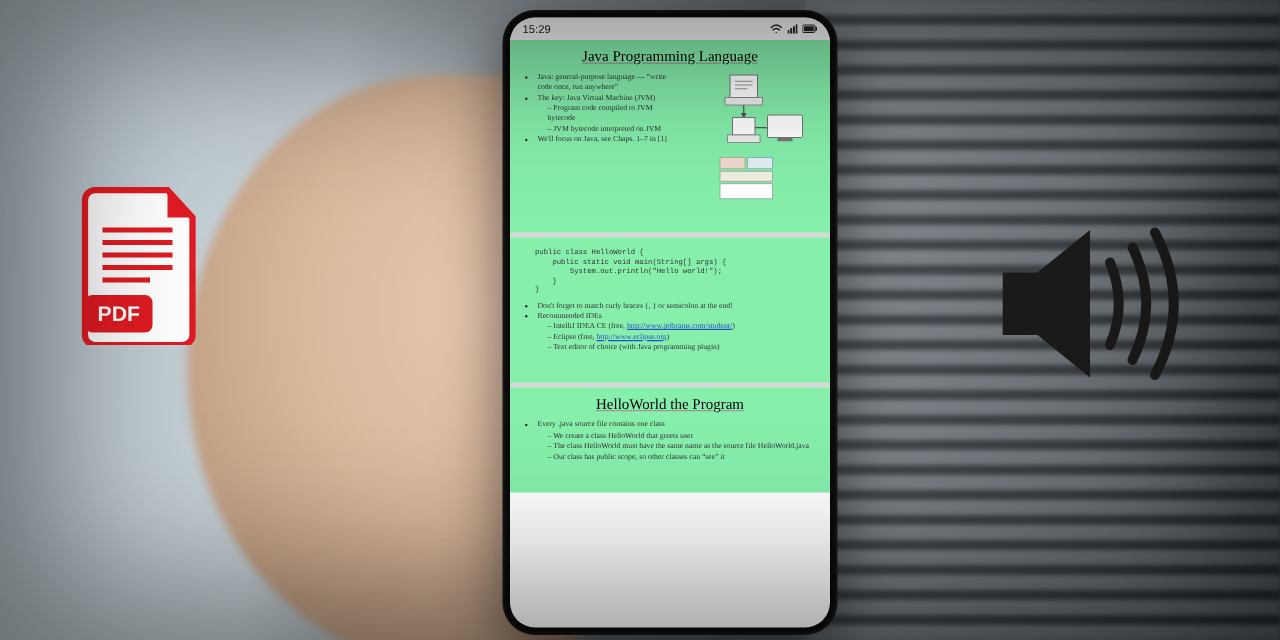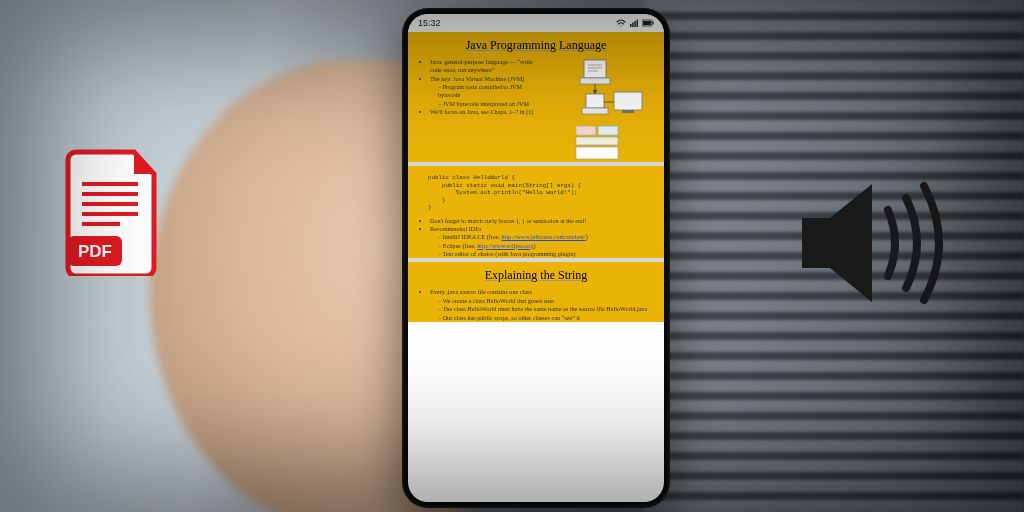--- a/index.html
+++ b/index.html
@@ -52,22 +52,22 @@
   .status-bar {
     height: 18px; background: #f5f5f5;
     display: flex; align-items: center; justify-content: space-between;
     padding: 0 10px; font-size: 9px; font-family: Arial, sans-serif;
     color: #222;
   }
   .status-right { display: flex; gap: 4px; align-items: center; }
   .status-right svg { display:block; }
   .slides { flex: 1; overflow: hidden; display:flex; flex-direction:column; }
   .slide {
-    background: #eab308; border-bottom: 4px solid #d8d8d8;
-    padding: 6px 12px 0 12px;
+    background: #86efac; border-bottom: 4px solid #d8d8d8;
+    padding: 6px 12px 24px 12px;
   }
   .slide h3 {
     text-align: center; font-size: 12px; font-weight: 400;
     font-family: Georgia, serif; margin-bottom: 5px;
     text-decoration: underline; text-decoration-color: #999;
   }
   .slide-body { font-size: 6.2px; line-height: 1.35; color: #333; font-family: Georgia, serif; }
   .slide-body ul { list-style: disc; padding-left: 10px; }
   .slide-body ul ul { list-style: none; padding-left: 8px; }
   .slide-body ul ul li::before { content: "– "; }
@@ -105,21 +105,21 @@
     <polygon points="0,40 28,40 70,6 70,124 28,90 0,90" fill="#1a1a1a"></polygon>
     <path d="M86 32 Q100 65 86 98" stroke="#1a1a1a" stroke-width="8" fill="none" stroke-linecap="round"></path>
     <path d="M104 20 Q126 65 104 110" stroke="#1a1a1a" stroke-width="8" fill="none" stroke-linecap="round"></path>
     <path d="M122 8 Q152 65 122 122" stroke="#1a1a1a" stroke-width="8" fill="none" stroke-linecap="round"></path>
   </svg>
 </div>
 
 <div class="phone">
   <div class="screen">
     <div class="status-bar">
-      <span>15:32</span>
+      <span>15:29</span>
       <span class="status-right">
         <svg width="10" height="8">
             <path d="M1 3 Q5 -1 9 3 M2.5 5 Q5 2.5 7.5 5 M5 7 l0 0" stroke="#222" stroke-width="1.1" fill="none" stroke-linecap="round"></path>
           </svg>
         <svg width="8" height="8">
             <rect x="0" y="5" width="1.5" height="3" fill="#222"></rect>
             <rect x="2.2" y="3.5" width="1.5" height="4.5" fill="#222"></rect>
             <rect x="4.4" y="2" width="1.5" height="6" fill="#222"></rect>
             <rect x="6.6" y="0.5" width="1.5" height="7.5" fill="#222"></rect>
           </svg>
@@ -189,21 +189,21 @@
                 <li><span>IntelliJ IDEA CE (free, </span><a>http://www.jetbrains.com/student/</a><span>)</span></li>
                 <li><span>Eclipse (free, </span><a>http://www.eclipse.org</a><span>)</span></li>
                 <li>Text editor of choice (with Java programming plugin)</li>
               </ul>
             </li>
           </ul>
         </div>
       </div>
 
       <div class="slide" style="border-bottom:none;">
-        <h3>Explaining the String</h3>
+        <h3>HelloWorld the Program</h3>
         <div class="slide-body">
           <ul>
             <li><span>Every .java source file contains one class</span>
               <ul>
                 <li>We create a class HelloWorld that greets user</li>
                 <li>The class HelloWorld must have the same name as the source file HelloWorld.java</li>
                 <li>Our class has public scope, so other classes can “see” it</li>
               </ul>
             </li>
           </ul>

